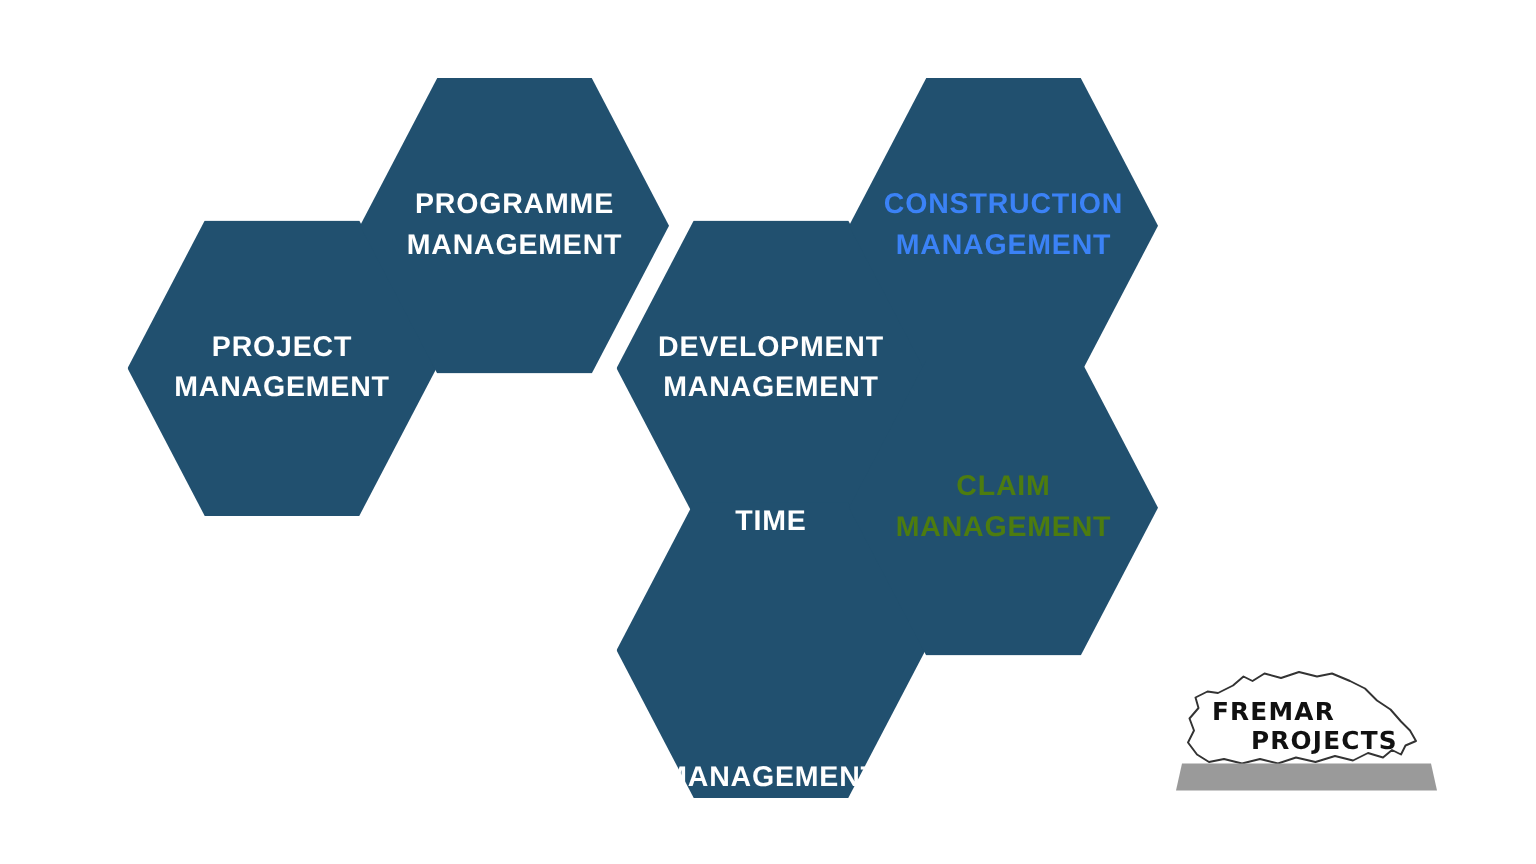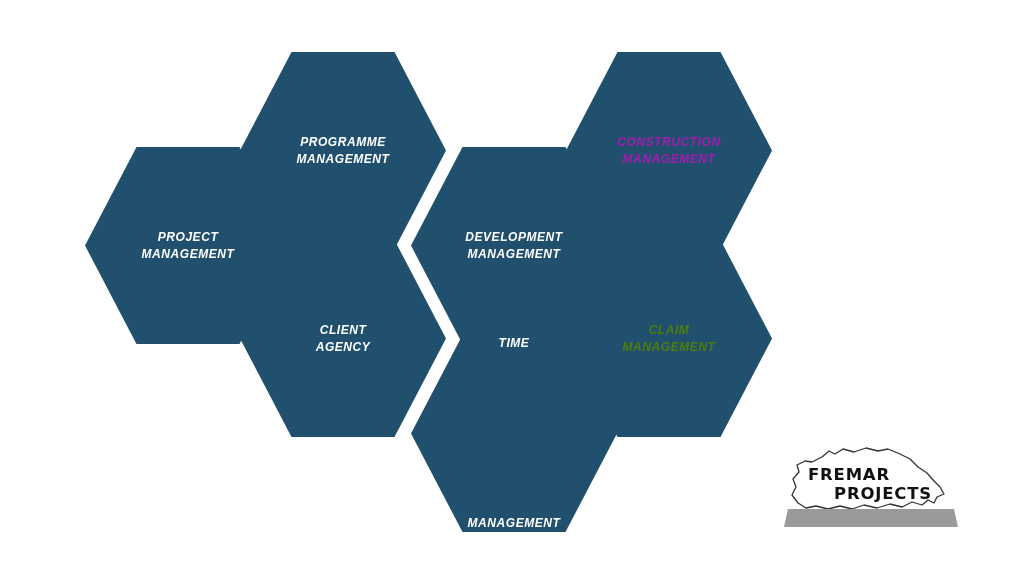--- a/index.html
+++ b/index.html
@@ -47,27 +47,26 @@
     width: 100%;
     height: 100%;
     display: flex;
     flex-direction: column;
     align-items: center;
     justify-content: center;
     text-align: center;
     color: #ffffff;
     font-family: "Liberation Sans", sans-serif;
     font-weight: bold;
-    font-size: 12px;
+    font-size: 19px;
     letter-spacing: 0.55px;
     line-height: 1.38;
     pointer-events: none;
     padding: 0 14px;
     box-sizing: border-box;
-    font-style: italic;
   }
   .hex-label .ln {
     display: block;
     white-space: nowrap;
   }
 
   
   #logo {
     position: absolute;
     left: 782px;
@@ -102,47 +101,40 @@
     </div>
 
     <div class="hex-cell" style="left:240px; top:52px; width:206px; height:197px;">
       <div class="hex-shape" style="background: rgb(33, 80, 111);"></div>
       <div class="hex-label" style="color: rgb(255, 255, 255);">
         <span class="ln">PROGRAMME</span>
         <span class="ln">MANAGEMENT</span>
       </div>
     </div>
 
-    <div class="hex-cell" style="left:240px; top:240px; width:206px; height:197px;">
-      <div class="hex-shape" style="background: rgb(33, 80, 111);"></div>
-      <div class="hex-label" style="color: rgb(255, 255, 255);">
-        <span class="ln">CLIENT</span>
-        <span class="ln">AGENCY</span>
-      </div>
-    </div>
 
     <div class="hex-cell" style="left:411px; top:147px; width:206px; height:197px;">
       <div class="hex-shape" style="background: rgb(33, 80, 111);"></div>
       <div class="hex-label" style="color: rgb(255, 255, 255);">
         <span class="ln">DEVELOPMENT</span>
         <span class="ln">MANAGEMENT</span>
       </div>
     </div>
 
     <div class="hex-cell" style="left:411px; top:335px; width:206px; height:197px;">
       <div class="hex-shape" style="background: rgb(33, 80, 111);"></div>
       <div class="hex-label" style="color: rgb(255, 255, 255); justify-content: space-between;">
         <span class="ln">TIME</span>
         <span class="ln">MANAGEMENT</span>
       </div>
     </div>
 
     <div class="hex-cell" style="left:566px; top:52px; width:206px; height:197px;">
       <div class="hex-shape" style="background: rgb(33, 80, 111);"></div>
-      <div class="hex-label" style="color: #a21caf;">
+      <div class="hex-label" style="color: #3b82f6;">
         <span class="ln">CONSTRUCTION</span>
         <span class="ln">MANAGEMENT</span>
       </div>
     </div>
 
     <div class="hex-cell" style="left:566px; top:240px; width:206px; height:197px;">
       <div class="hex-shape" style="background: rgb(33, 80, 111);"></div>
       <div class="hex-label" style="color: #4d7c0f;">
         <span class="ln">CLAIM</span>
         <span class="ln">MANAGEMENT</span>

